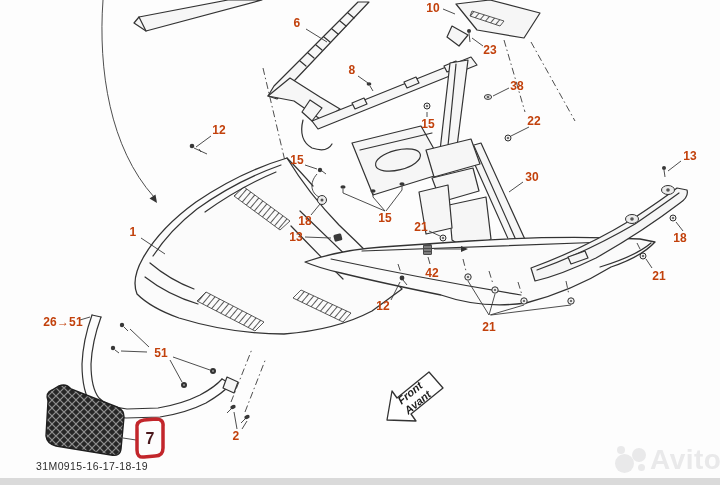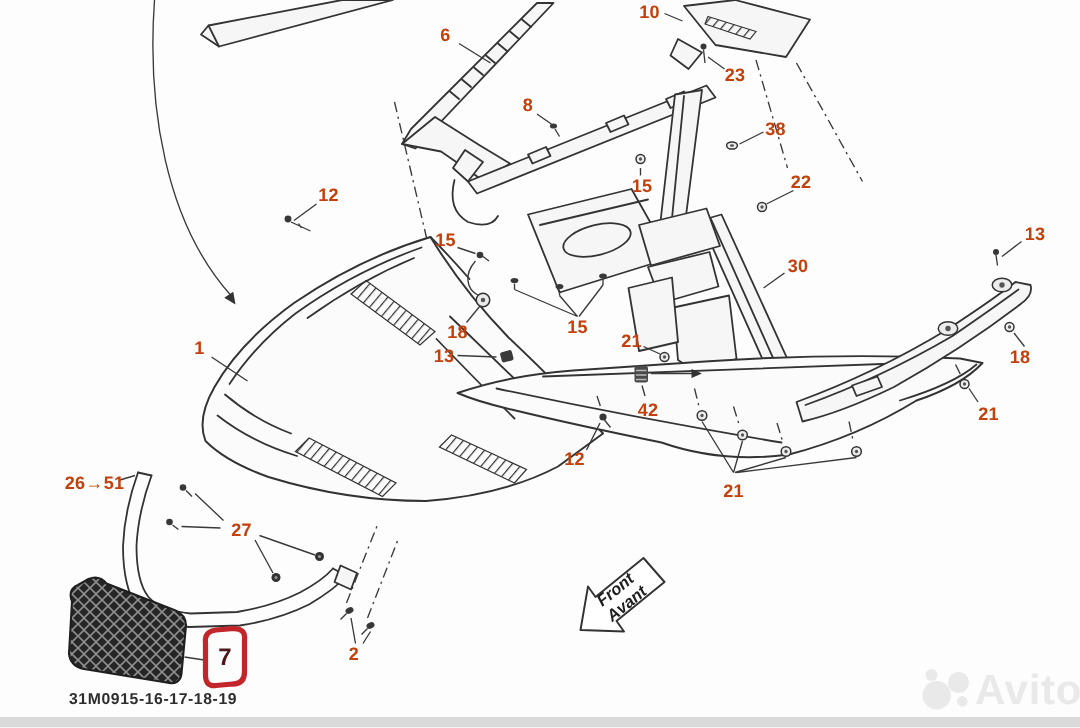--- a/index.html
+++ b/index.html
@@ -17,21 +17,21 @@
   .dd{fill:none;stroke:#3a3a3a;stroke-width:0.9;stroke-dasharray:7 3 1.5 3}
   .fast{fill:#383838;stroke:none}
   .nut{fill:#ececec;stroke:#333;stroke-width:1}
   .callout{
     position:absolute;transform:translate(-50%,-50%);
     font-weight:bold;font-size:12px;color:#c2410c;white-space:nowrap;
     letter-spacing:.2px;line-height:1;
   }
   .callout-7{color:#4b181c;font-size:16px}
   .part-code{
-    position:absolute;left:46px;top:461px;font-size:10.5px;font-weight:bold;
+    position:absolute;left:36px;top:461px;font-size:10.5px;font-weight:normal;
     color:#2d2d2d;letter-spacing:.4px;line-height:1;
   }
   .bottom-bar{position:absolute;left:0;top:478px;width:720px;height:7px;background:#dadada}
   .watermark{position:absolute;left:608px;top:442px;width:112px;height:38px}
   .wm-dot{position:absolute;border-radius:50%;background:#e9e9ea}
   .wm-dot.big{left:7px;top:12px;width:19px;height:19px}
   .wm-dot.tr{left:24px;top:6px;width:14px;height:14px}
   .wm-dot.tl{left:9px;top:4px;width:8px;height:8px}
   .wm-dot.br{left:30px;top:22px;width:7px;height:7px}
   .wm-text{
@@ -281,21 +281,21 @@
 <div class="callout" style="left:421px;top:227px">21</div>
 <div class="callout" style="left:432px;top:273px">42</div>
 <div class="callout" style="left:383px;top:306px">12</div>
 <div class="callout" style="left:532px;top:177px">30</div>
 <div class="callout" style="left:690px;top:156px">13</div>
 <div class="callout" style="left:680px;top:238px">18</div>
 <div class="callout" style="left:659px;top:276px">21</div>
 <div class="callout" style="left:489px;top:327px">21</div>
 <div class="callout" style="left:133px;top:232px">1</div>
 <div class="callout" style="left:63px;top:322px">26→51</div>
-<div class="callout" style="left:161px;top:353px">27</div>
+<div class="callout" style="left:161px;top:353px">51</div>
 <div class="callout" style="left:236px;top:436px">2</div>
 <div class="callout callout-7" style="left:150px;top:439px">7</div>
 
 <div class="part-code">31M0915-16-17-18-19</div>
 
 <div class="watermark">
   <span class="wm-dot big"></span>
   <span class="wm-dot tr"></span>
   <span class="wm-dot tl"></span>
   <span class="wm-dot br"></span>

